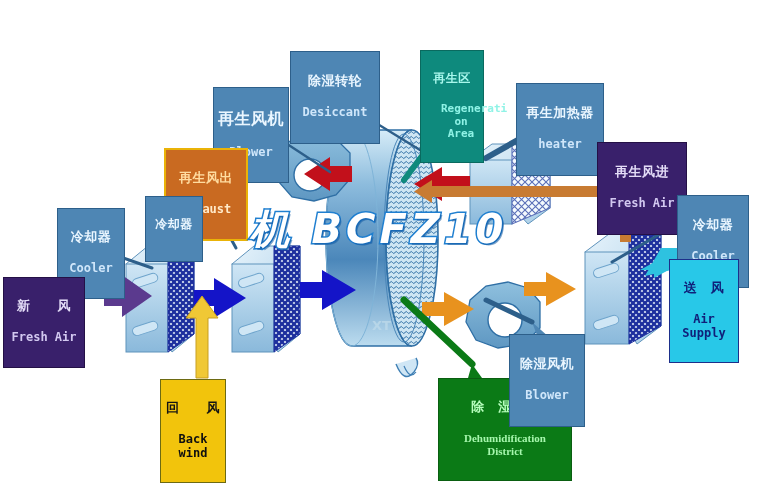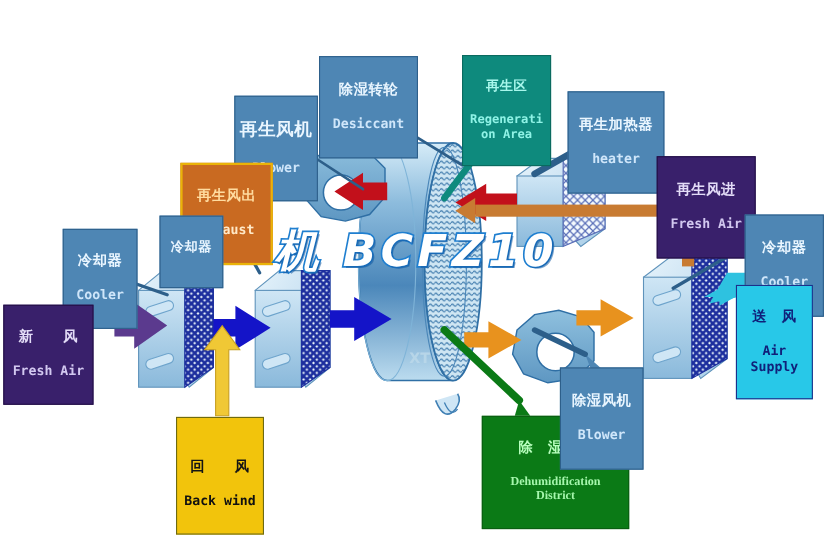--- a/index.html
+++ b/index.html
@@ -302,23 +302,23 @@
   <div class="lbl blue" style="left:290px;top:51px;width:90px;padding:4px 2px 5px;">
     <span class="cn" style="font-size:13px;">除湿转轮</span>
     <span class="en" style="font-size:12px;">Desiccant</span>
   </div>
 
   <div class="lbl blue" style="left:213px;top:87px;width:76px;padding:4px 2px 5px;">
     <span class="cn" style="font-size:16px;">再生风机</span>
     <span class="en" style="font-size:12px;">Blower</span>
   </div>
 
-  <div class="lbl teal" style="left:420px;top:50px;width:81px;padding:3px 2px 4px;">
+  <div class="lbl teal" style="left:420px;top:50px;width:64px;padding:3px 2px 4px;">
     <span class="cn" style="font-size:12px;">再生区</span>
-    <span class="en" style="font-size:11px;">Regenerati
+    <span class="en" style="font-size:11px;margin-left:18px;">Regenerati
 on Area</span>
   </div>
 
   <div class="lbl blue" style="left:516px;top:83px;width:88px;padding:4px 2px 5px;">
     <span class="cn" style="font-size:13px;">再生加热器</span>
     <span class="en" style="font-size:12px;">heater</span>
   </div>
 
   <div class="lbl purple" style="left:597px;top:142px;width:90px;padding:4px 2px 5px;">
     <span class="cn" style="font-size:13px;">再生风进</span>
@@ -342,21 +342,21 @@
   <div class="lbl blue" style="left:57px;top:208px;width:68px;padding:3px 2px 4px;">
     <span class="cn" style="font-size:13px;">冷却器</span>
     <span class="en" style="font-size:12px;">Cooler</span>
   </div>
 
   <div class="lbl purple" style="left:3px;top:277px;width:82px;padding:3px 2px 4px;">
     <span class="cn" style="font-size:13px;">新　　风</span>
     <span class="en" style="font-size:12px;">Fresh Air</span>
   </div>
 
-  <div class="lbl yellow" style="left:160px;top:379px;width:80px;padding:19px 2px 4px;">
+  <div class="lbl yellow" style="left:160px;top:379px;width:66px;padding:3px 2px 4px;">
     <span class="cn" style="font-size:13px;">回　　风</span>
     <span class="en" style="font-size:12px;">Back wind</span>
   </div>
 
   <div class="lbl green" style="left:438px;top:378px;width:134px;padding:3px 2px 5px;">
     <span class="cn" style="font-size:13px;">除　湿　区</span>
     <span class="en" style="font-size:11px;">Dehumidification
 District</span>
   </div>
 

